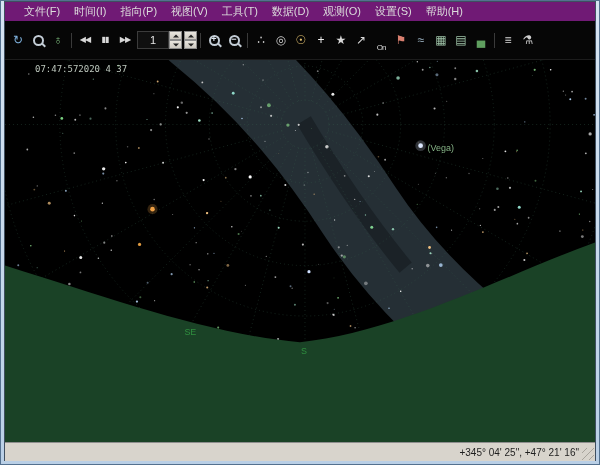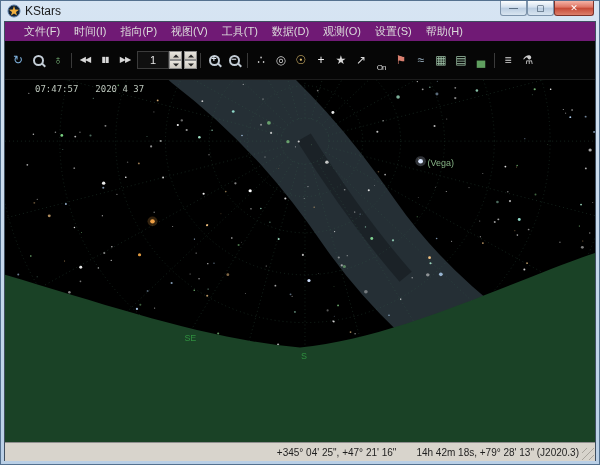--- a/index.html
+++ b/index.html
@@ -50,48 +50,34 @@
   .sa { flex:1; background:linear-gradient(#e9e6df,#cdc9c1); border:1px solid #8c8c8c;
     position:relative; }
   .sa.up::after, .sa.dn::after { content:""; position:absolute; left:50%; top:50%;
     transform:translate(-50%,-50%); border-left:3px solid transparent;
     border-right:3px solid transparent; }
   .sa.up::after { border-bottom:3px solid #222; }
   .sa.dn::after { border-top:3px solid #222; }
 
   .sky { flex:1 1 auto; position:relative; background:#000; min-height:0; }
   .sky svg { position:absolute; inset:0; width:100%; height:100%; }
-  .clockbox { position:absolute; top:4px; left:30px; display:flex; gap:17px;
+  .clockbox { position:absolute; top:4px; left:30px; display:flex; gap:0;
     font-family:"DejaVu Sans Mono", monospace; font-size:9px; color:#bcc6bc; z-index:5; }
 
   .statusbar { flex:0 0 19px; background:#d8d4cc; border-top:1px solid #8e8e8e;
     display:flex; align-items:center; justify-content:flex-end; gap:20px;
     font-size:10px; color:#1f1f1f; padding:0 16px 0 4px; position:relative; }
   .grip { position:absolute; right:1px; bottom:1px; width:12px; height:12px;
     background:repeating-linear-gradient(-45deg, transparent 0 3px, #a8a49c 3px 4px, transparent 4px 5px); }
 </style>
 </head>
 <body>
 
 <div class="window">
 
-  <div class="titlebar">
-    <span class="app-icon">
-      <svg viewBox="0 0 14 14" width="14" height="14">
-        <circle cx="7" cy="7" r="6" fill="#123" stroke="#5a7ca6"></circle>
-        <path d="M7 2 L8.2 5.5 L12 5.8 L9 8 L10 11.6 L7 9.5 L4 11.6 L5 8 L2 5.8 L5.8 5.5 Z" fill="#f0b040"></path>
-      </svg>
-    </span>
-    <span class="title-text">KStars</span>
-    <span class="win-buttons">
-      <span class="wbtn">—</span>
-      <span class="wbtn">▢</span>
-      <span class="wbtn close">✕</span>
-    </span>
-  </div>
 
   <div class="app">
 
     <div class="menubar">
         <span class="menu-item">文件(F)</span>
         <span class="menu-item">时间(I)</span>
         <span class="menu-item">指向(P)</span>
         <span class="menu-item">视图(V)</span>
         <span class="menu-item">工具(T)</span>
         <span class="menu-item">数据(D)</span>
@@ -520,18 +506,17 @@
           </g>
         </svg>
       <div class="clockbox">
         <span>07:47:57</span>
         <span>2020 4 37</span>
       </div>
     </div>
 
     <div class="statusbar">
       <span>+345° 04' 25", +47° 21' 16"</span>
-      <span>14h 42m 18s, +79° 28' 13" (J2020.3)</span>
       <span class="grip"></span>
     </div>
 
   </div>
 </div>
 
 </body></html>

